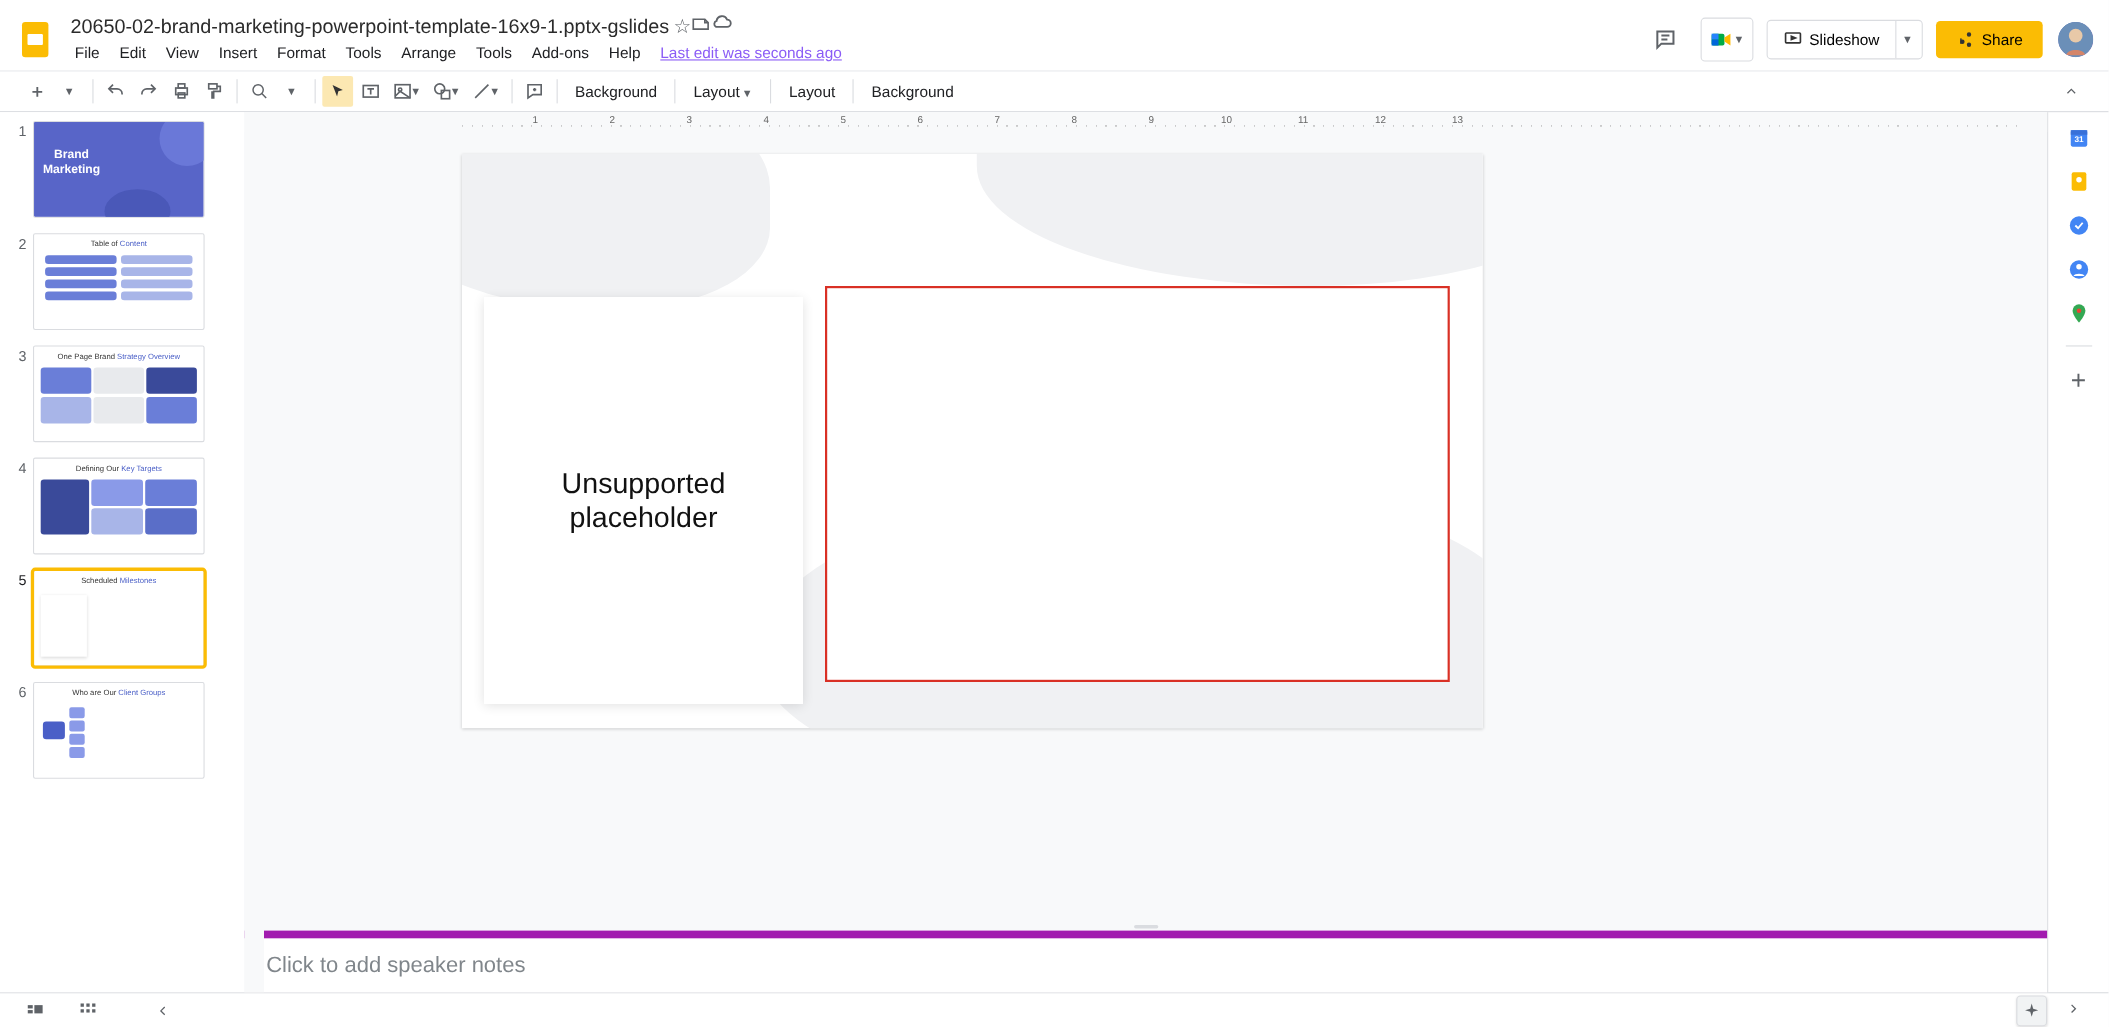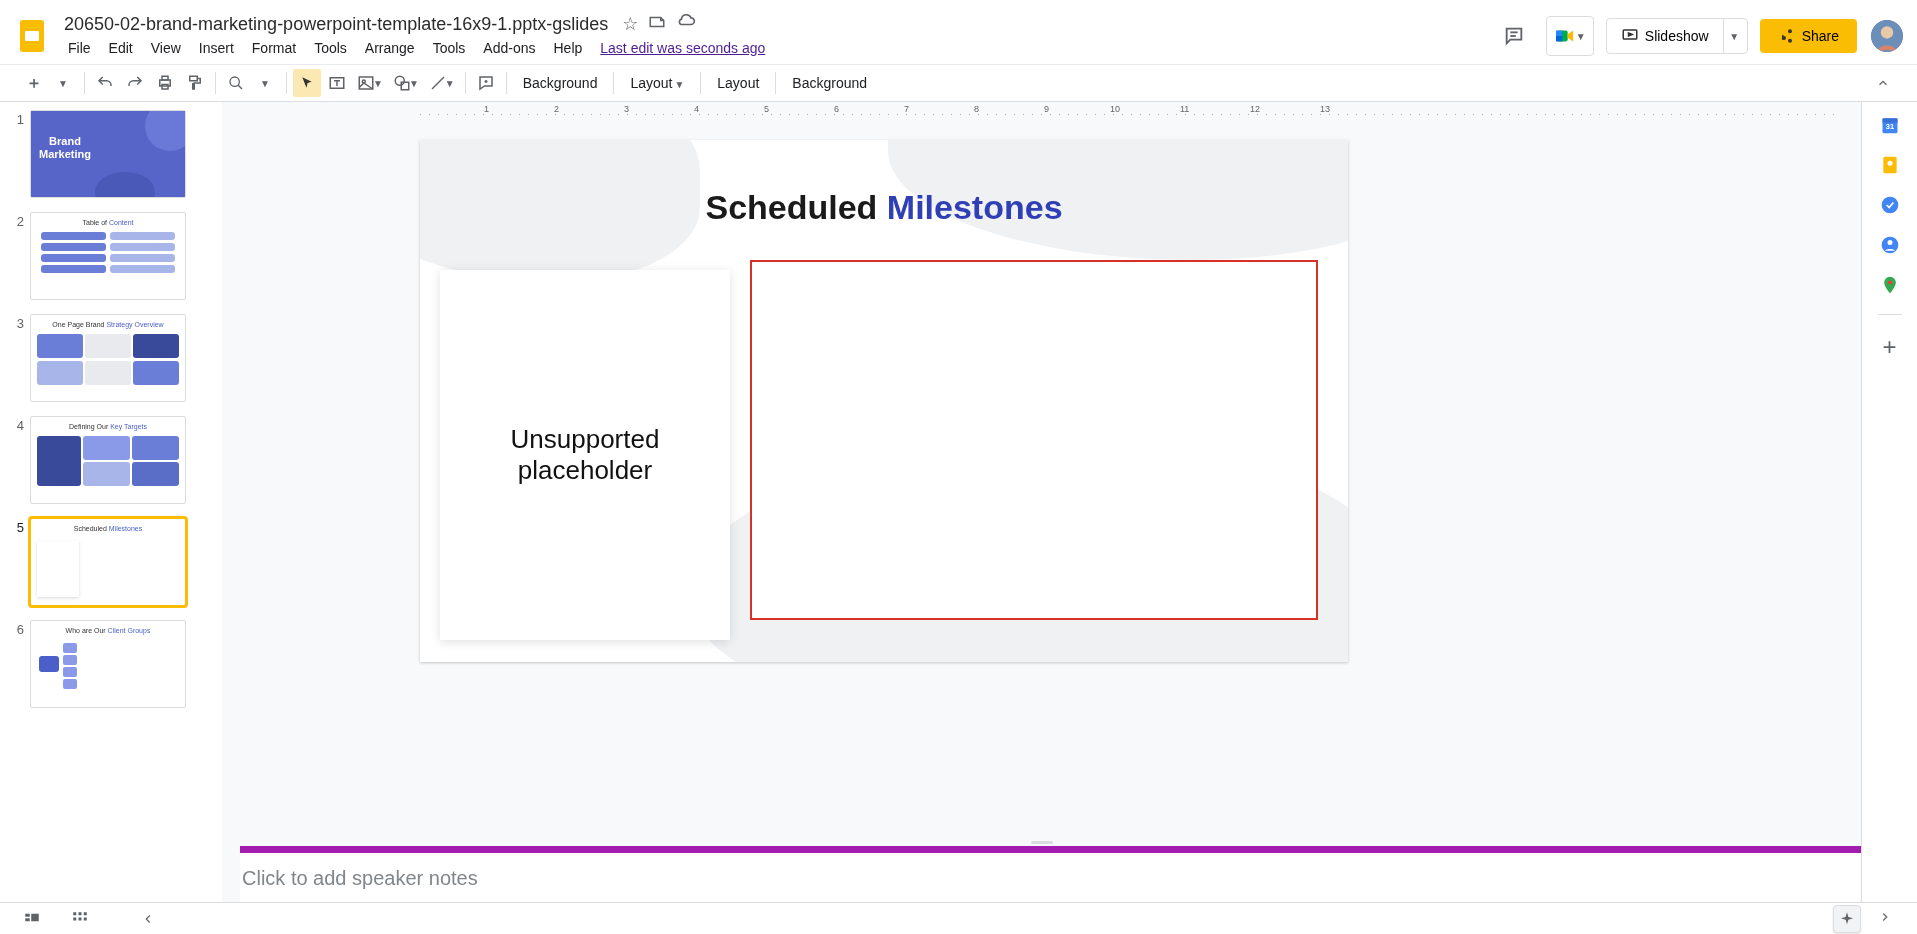--- a/index.html
+++ b/index.html
@@ -3,26 +3,26 @@
 <meta charset="utf-8">
 <style>
 * { margin: 0; padding: 0; box-sizing: border-box; font-family: Arial, "Helvetica Neue", sans-serif; }
 body { background: #fff; overflow: hidden; width: 1917px; height: 934px; }
 
 
 .header { height: 64px; display: flex; align-items: center; padding: 8px 12px 0 12px; }
 .logo { width: 40px; height: 40px; display: flex; align-items: center; justify-content: center; margin-right: 8px; }
 .logo svg { width: 36px; height: 36px; }
 .title-area { flex: 1; display: flex; flex-direction: column; }
-.title-row { display: flex; align-items: center; gap: 10px; height: 24px; }
+.title-row { display: flex; align-items: center; height: 24px; }
 .doc-title { font-size: 18px; color: #2b2b2b; padding: 2px 4px; }
 .title-icon { color: #5f6368; cursor: pointer; font-size: 18px; }
 .menu-bar { display: flex; gap: 2px; height: 24px; align-items: center; }
 .menu-item { padding: 4px 8px; font-size: 14px; color: #202124; cursor: pointer; border-radius: 3px; text-align: center; }
-.last-edit { color: #4c1d95; font-size: 14px; text-decoration: underline; padding: 4px 8px; cursor: pointer; }
+.last-edit { color: #8b5cf6; font-size: 14px; text-decoration: underline; padding: 4px 8px; cursor: pointer; }
 .header-right { display: flex; align-items: center; gap: 12px; }
 .hdr-btn { width: 40px; height: 40px; display: flex; align-items: center; justify-content: center; cursor: pointer; border-radius: 50%; color: #5f6368; }
 .meet-btn { width: 48px; height: 40px; border: 1px solid #dadce0; border-radius: 4px; display: flex; align-items: center; justify-content: center; gap: 2px; cursor: pointer; }
 .slideshow-group { display: flex; border: 1px solid #dadce0; border-radius: 4px; overflow: hidden; }
 .slideshow-btn { padding: 8px 14px; font-size: 14px; display: flex; align-items: center; gap: 6px; cursor: pointer; }
 .slideshow-drop { width: 24px; display: flex; align-items: center; justify-content: center; border-left: 1px solid #dadce0; cursor: pointer; }
 .share-btn { background: #fbbc04; padding: 9px 18px; border-radius: 4px; font-size: 14px; font-weight: 500; display: flex; align-items: center; gap: 8px; cursor: pointer; }
 .avatar { width: 36px; height: 36px; border-radius: 50%; background: linear-gradient(135deg,#4a7ab8,#9b6fb8); cursor: pointer; border: 2px solid #fff; overflow:hidden; display:flex; align-items:center; justify-content:center; }
 
 
@@ -383,23 +383,20 @@
       <span class="num" style="left:940px">11</span>
       <span class="num" style="left:1010px">12</span>
       <span class="num" style="left:1080px">13</span>
     </div>
     <div class="ruler-v"></div>
     <div class="canvas-inner">
       <div class="slide-canvas">
         <div class="slide-bg-blob" style="left:-80px;top:-60px;width:360px;height:200px;"></div>
         <div class="slide-bg-blob" style="right:-100px;top:-80px;width:560px;height:200px;border-radius:40% 50% 50% 60%;"></div>
         <div class="slide-bg-blob" style="right:-40px;bottom:-60px;width:700px;height:280px;border-radius:60% 50% 40% 50%;"></div>
-        <div class="slide-title">
-          <span>Scheduled </span><span class="accent">Milestones</span>
-        </div>
         <div class="placeholder-box">
           <span>Unsupported placeholder</span>
         </div>
         <div class="red-box"></div>
       </div>
     </div>
     <div class="notes-handle">
         <span></span>
       </div>
     <div class="notes-area">

